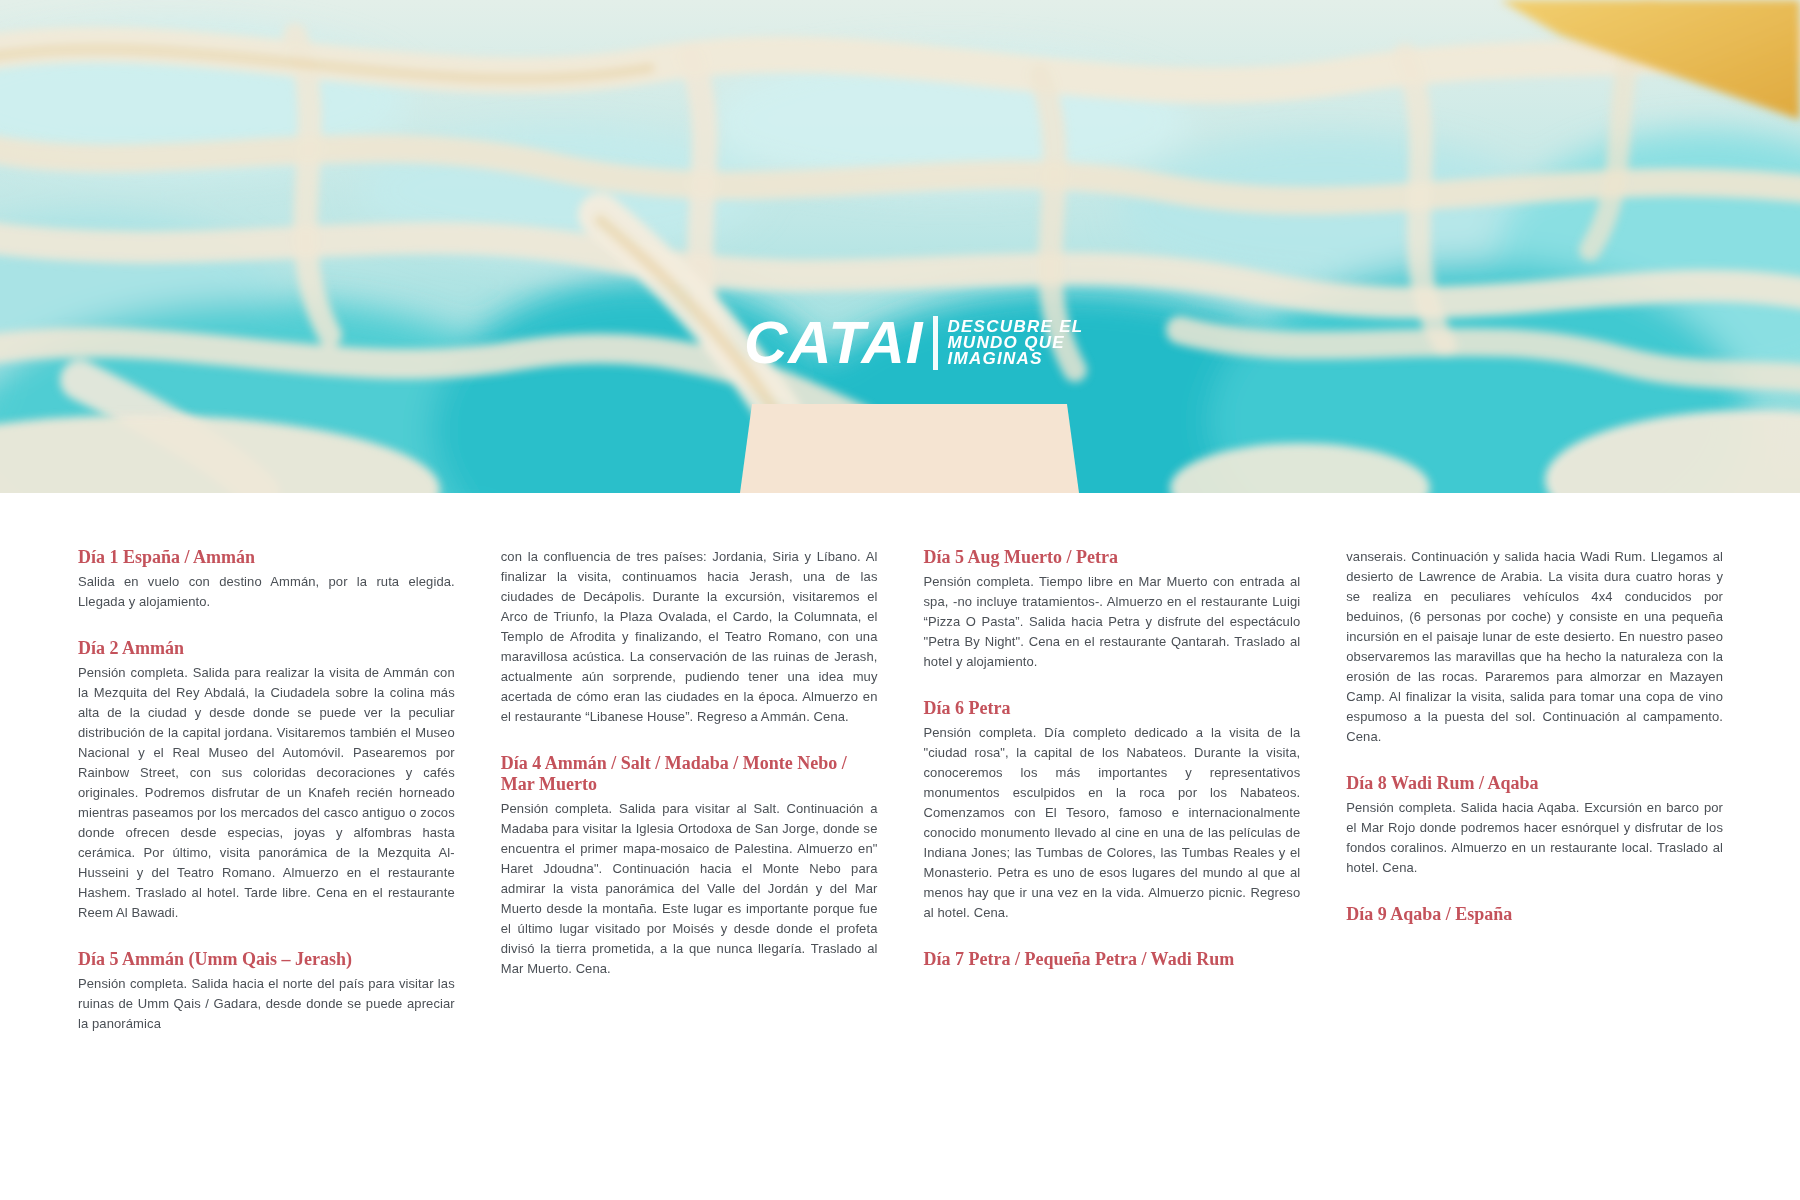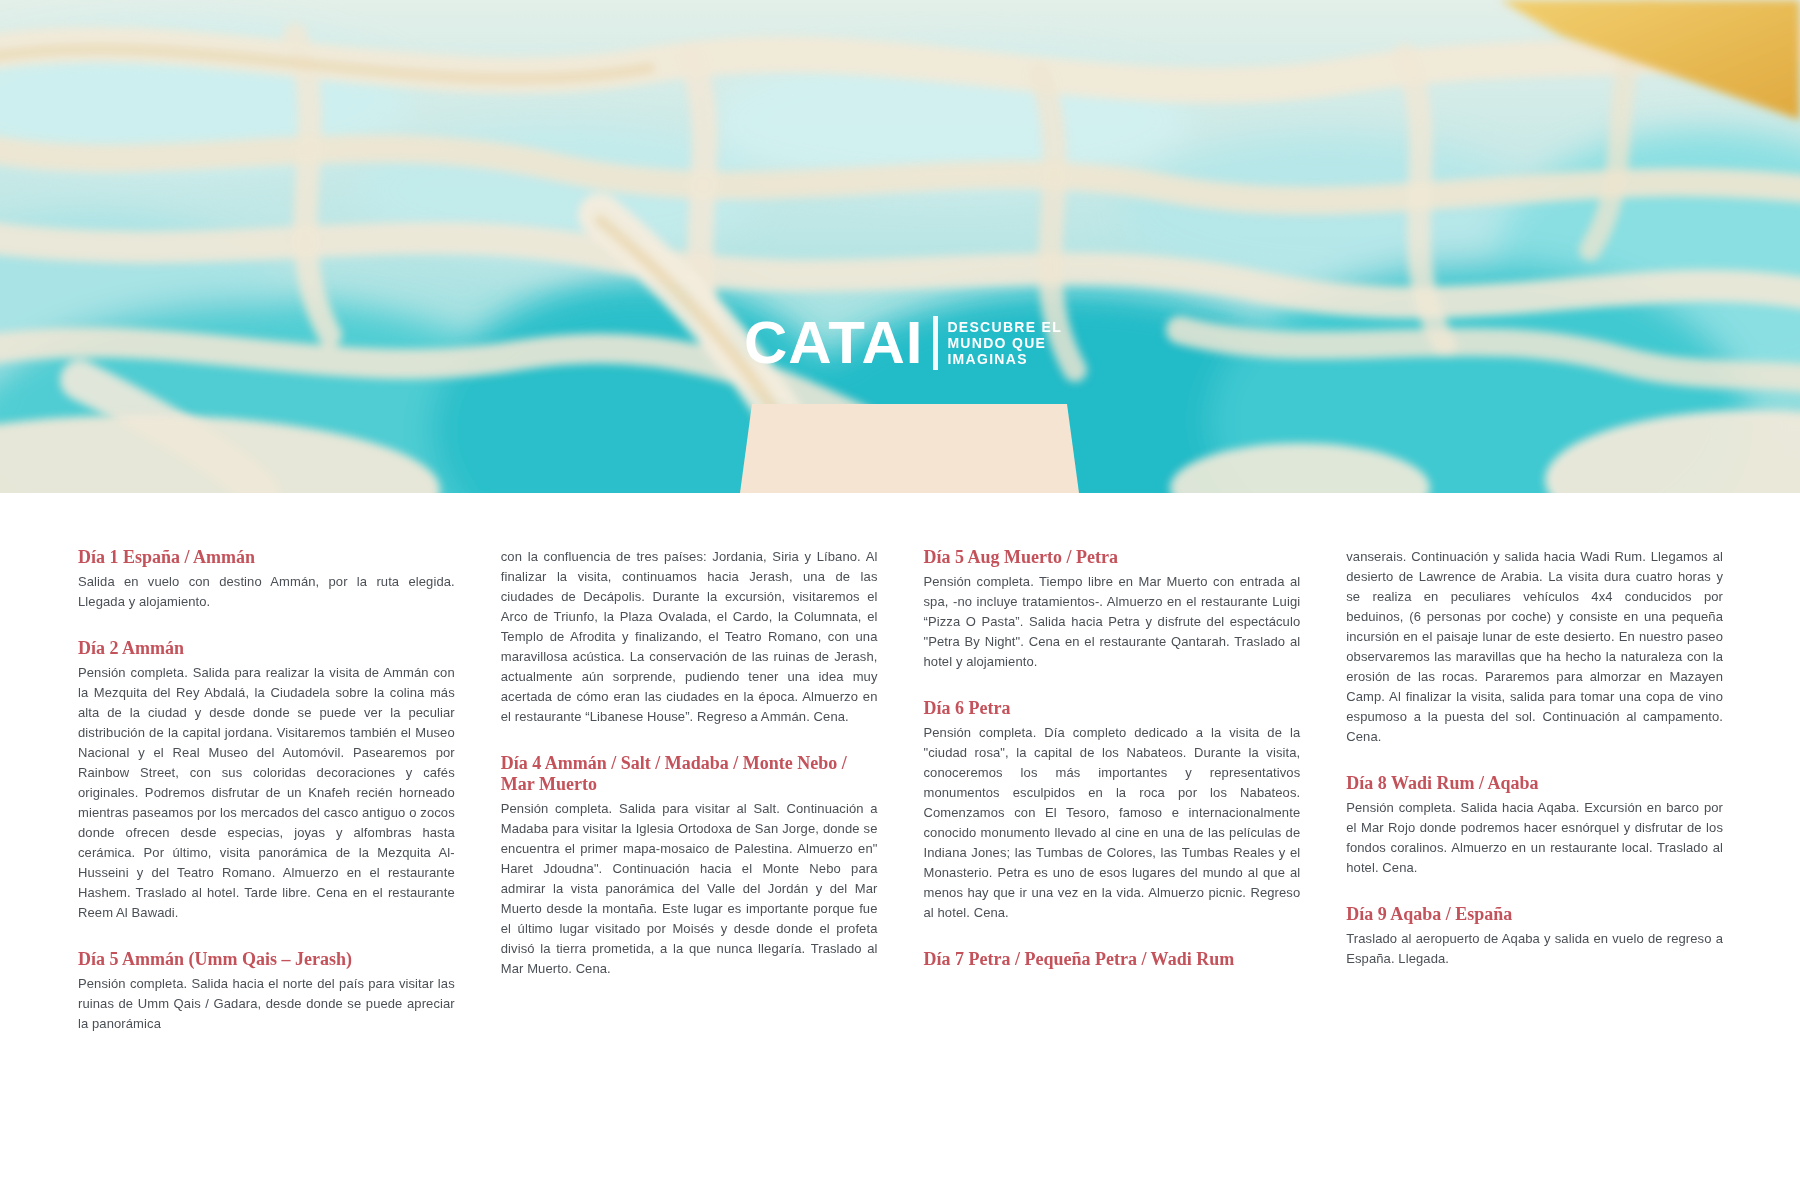--- a/index.html
+++ b/index.html
@@ -3,38 +3,38 @@
 <meta charset="utf-8">
 <style>
   html, body { margin: 0; padding: 0; }
   body {
     width: 1800px; height: 1200px;
     background: #ffffff;
     position: relative;
     font-family: "Liberation Sans", sans-serif;
     overflow: hidden;
   }
-  .hero { position: relative; width: 1795px; height: 493px; }
+  .hero { position: relative; width: 1795px; height: 493px; font-style: italic; }
   .hero svg { display: block; }
   .logo {
     position: absolute; left: 744px; top: 314px;
     display: flex; align-items: center;
     color: #ffffff;
   }
   .brand {
     font-family: "Liberation Sans", sans-serif;
     font-weight: 800; font-size: 60px; line-height: 58px;
     letter-spacing: 1px;
   }
   .logo-bar {
     width: 5px; height: 54px; background: #ffffff;
     margin: 0 9px 0 10px; opacity: .95;
   }
   .tagline {
-    font-size: 14px; font-weight: 700;
+    font-size: 17px; font-weight: 700;
     letter-spacing: 1.3px; line-height: 16px;
   }
   .content {
     padding: 54px 77px 0 78px;
     display: flex; gap: 46px;
   }
   .col { flex: 1 1 0; min-width: 0; }
   .day-heading {
     font-family: "Liberation Serif", serif;
     font-weight: 700; font-size: 18px; line-height: 21px;
@@ -135,15 +135,14 @@
     <p class="day-par">Pensión completa. Tiempo libre en Mar Muerto con entrada al spa, -no incluye tratamientos-. Almuerzo en el restaurante Luigi “Pizza O Pasta”. Salida hacia Petra y disfrute del espectáculo "Petra By Night". Cena en el restaurante Qantarah. Traslado al hotel y alojamiento.</p>
     <h3 class="day-heading">Día 6 Petra</h3>
     <p class="day-par">Pensión completa. Día completo dedicado a la visita de la "ciudad rosa", la capital de los Nabateos. Durante la visita, conoceremos los más importantes y representativos monumentos esculpidos en la roca por los Nabateos. Comenzamos con El Tesoro, famoso e internacionalmente conocido monumento llevado al cine en una de las películas de Indiana Jones; las Tumbas de Colores, las Tumbas Reales y el Monasterio. Petra es uno de esos lugares del mundo al que al menos hay que ir una vez en la vida. Almuerzo picnic. Regreso al hotel. Cena.</p>
     <h3 class="day-heading">Día 7 Petra / Pequeña Petra / Wadi Rum</h3>
   </div>
   <div class="col">
     <p class="day-par">vanserais. Continuación y salida hacia Wadi Rum. Llegamos al desierto de Lawrence de Arabia. La visita dura cuatro horas y se realiza en peculiares vehículos 4x4 conducidos por beduinos, (6 personas por coche) y consiste en una pequeña incursión en el paisaje lunar de este desierto. En nuestro paseo observaremos las maravillas que ha hecho la naturaleza con la erosión de las rocas. Pararemos para almorzar en Mazayen Camp. Al finalizar la visita, salida para tomar una copa de vino espumoso a la puesta del sol. Continuación al campamento. Cena.</p>
     <h3 class="day-heading">Día 8 Wadi Rum / Aqaba</h3>
     <p class="day-par">Pensión completa. Salida hacia Aqaba. Excursión en barco por el Mar Rojo donde podremos hacer esnórquel y disfrutar de los fondos coralinos. Almuerzo en un restaurante local. Traslado al hotel. Cena.</p>
     <h3 class="day-heading">Día 9 Aqaba / España</h3>
-    <p class="day-par">Traslado al aeropuerto de Aqaba y salida en vuelo de regreso a España. Llegada.</p>
   </div>
 </div>
 
 </body></html>

